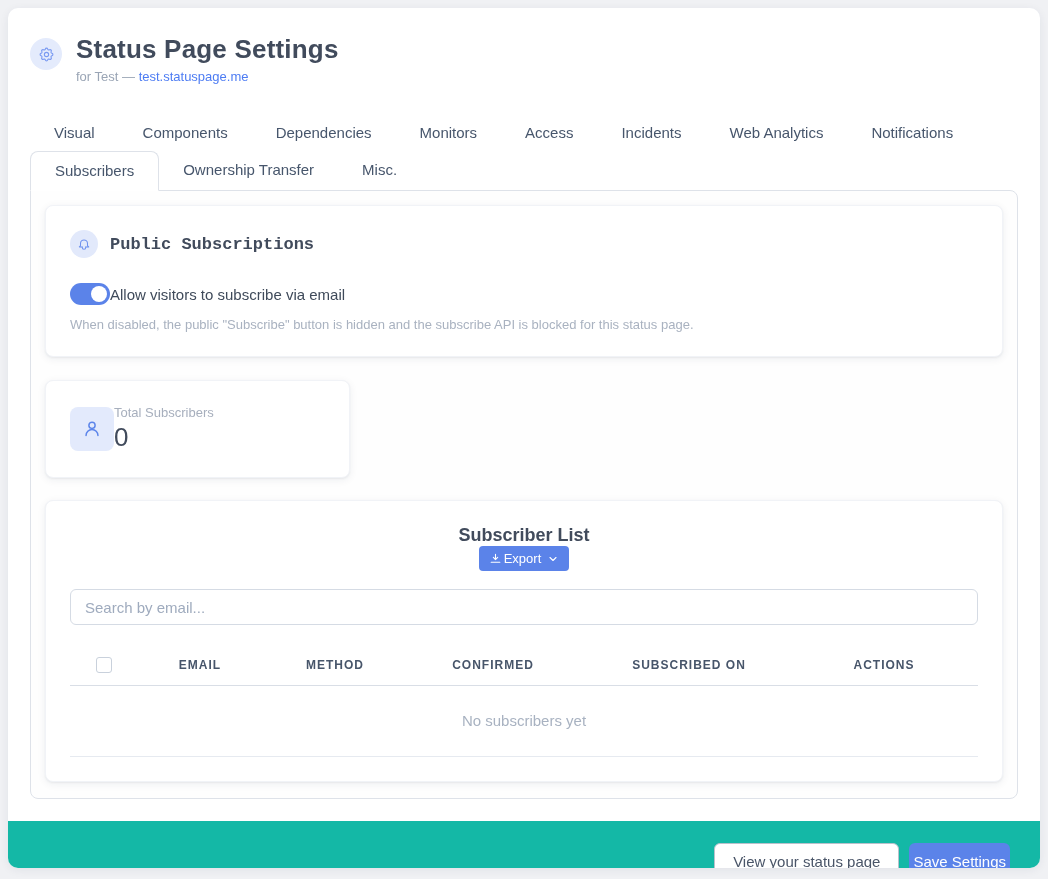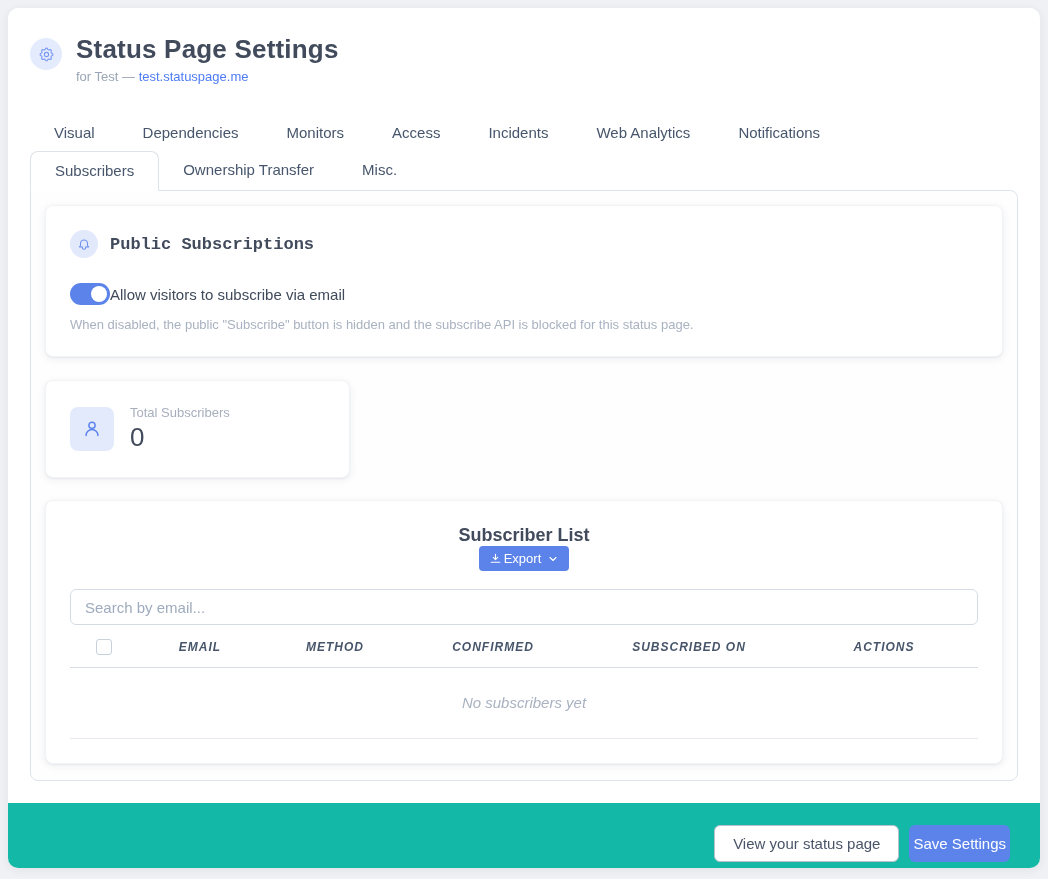--- a/index.html
+++ b/index.html
@@ -113,21 +113,21 @@
   }
   .toggle-label { font-size: 15px; color: #3f4a5a; }
   .helper-text { margin-top: 12px; font-size: 13px; color: #a9b2c0; }
   
   .stats-card {
     width: 305px;
     padding: 24px;
     margin-bottom: 22px;
     display: flex;
     align-items: center;
-    gap: 16px;
+    gap: 0;
   }
   .icon-badge-square {
     width: 44px; height: 44px;
     border-radius: 8px;
     background: #e3eafc;
     display: flex; align-items: center; justify-content: center;
     flex: 0 0 auto;
   }
   .stat-label { font-size: 13px; color: #a7afbd; }
   .stat-value { font-size: 26px; color: #414b5c; margin-top: 2px; }
@@ -152,21 +152,21 @@
     height: 36px;
     border: 1px solid #d5dbe4;
     border-radius: 6px;
     padding: 0 14px;
     font-size: 15px;
     font-family: inherit;
     color: #414b5c;
     outline: none;
   }
   .search-input::placeholder { color: #9fabbe; }
-  .table { margin-top: 14px; font-style: italic; }
+  .table { margin-top: 32px; }
   .table-header {
     display: grid;
     grid-template-columns: 58px 144px 126px 190px 202px 1fr;
     align-items: center;
     padding-bottom: 12px;
     border-bottom: 1px solid #d9dee6;
   }
   .th {
     font-size: 12px;
     font-weight: 700;
@@ -237,20 +237,21 @@
       <div class="page-title">Status Page Settings</div>
       <div class="page-subtitle">
         <span>for Test — </span><a href="#">test.statuspage.me</a>
       </div>
     </div>
   </div>
 
   <div class="tabs-area">
     <div class="tab-row">
       <div class="tab">Visual</div>
+      <div class="tab">Components</div>
       <div class="tab">Dependencies</div>
       <div class="tab">Monitors</div>
       <div class="tab">Access</div>
       <div class="tab">Incidents</div>
       <div class="tab">Web Analytics</div>
       <div class="tab">Notifications</div>
     </div>
     <div class="tab-row tab-row2">
       <div class="tab tab-active">Subscribers</div>
       <div class="tab">Ownership Transfer</div>

